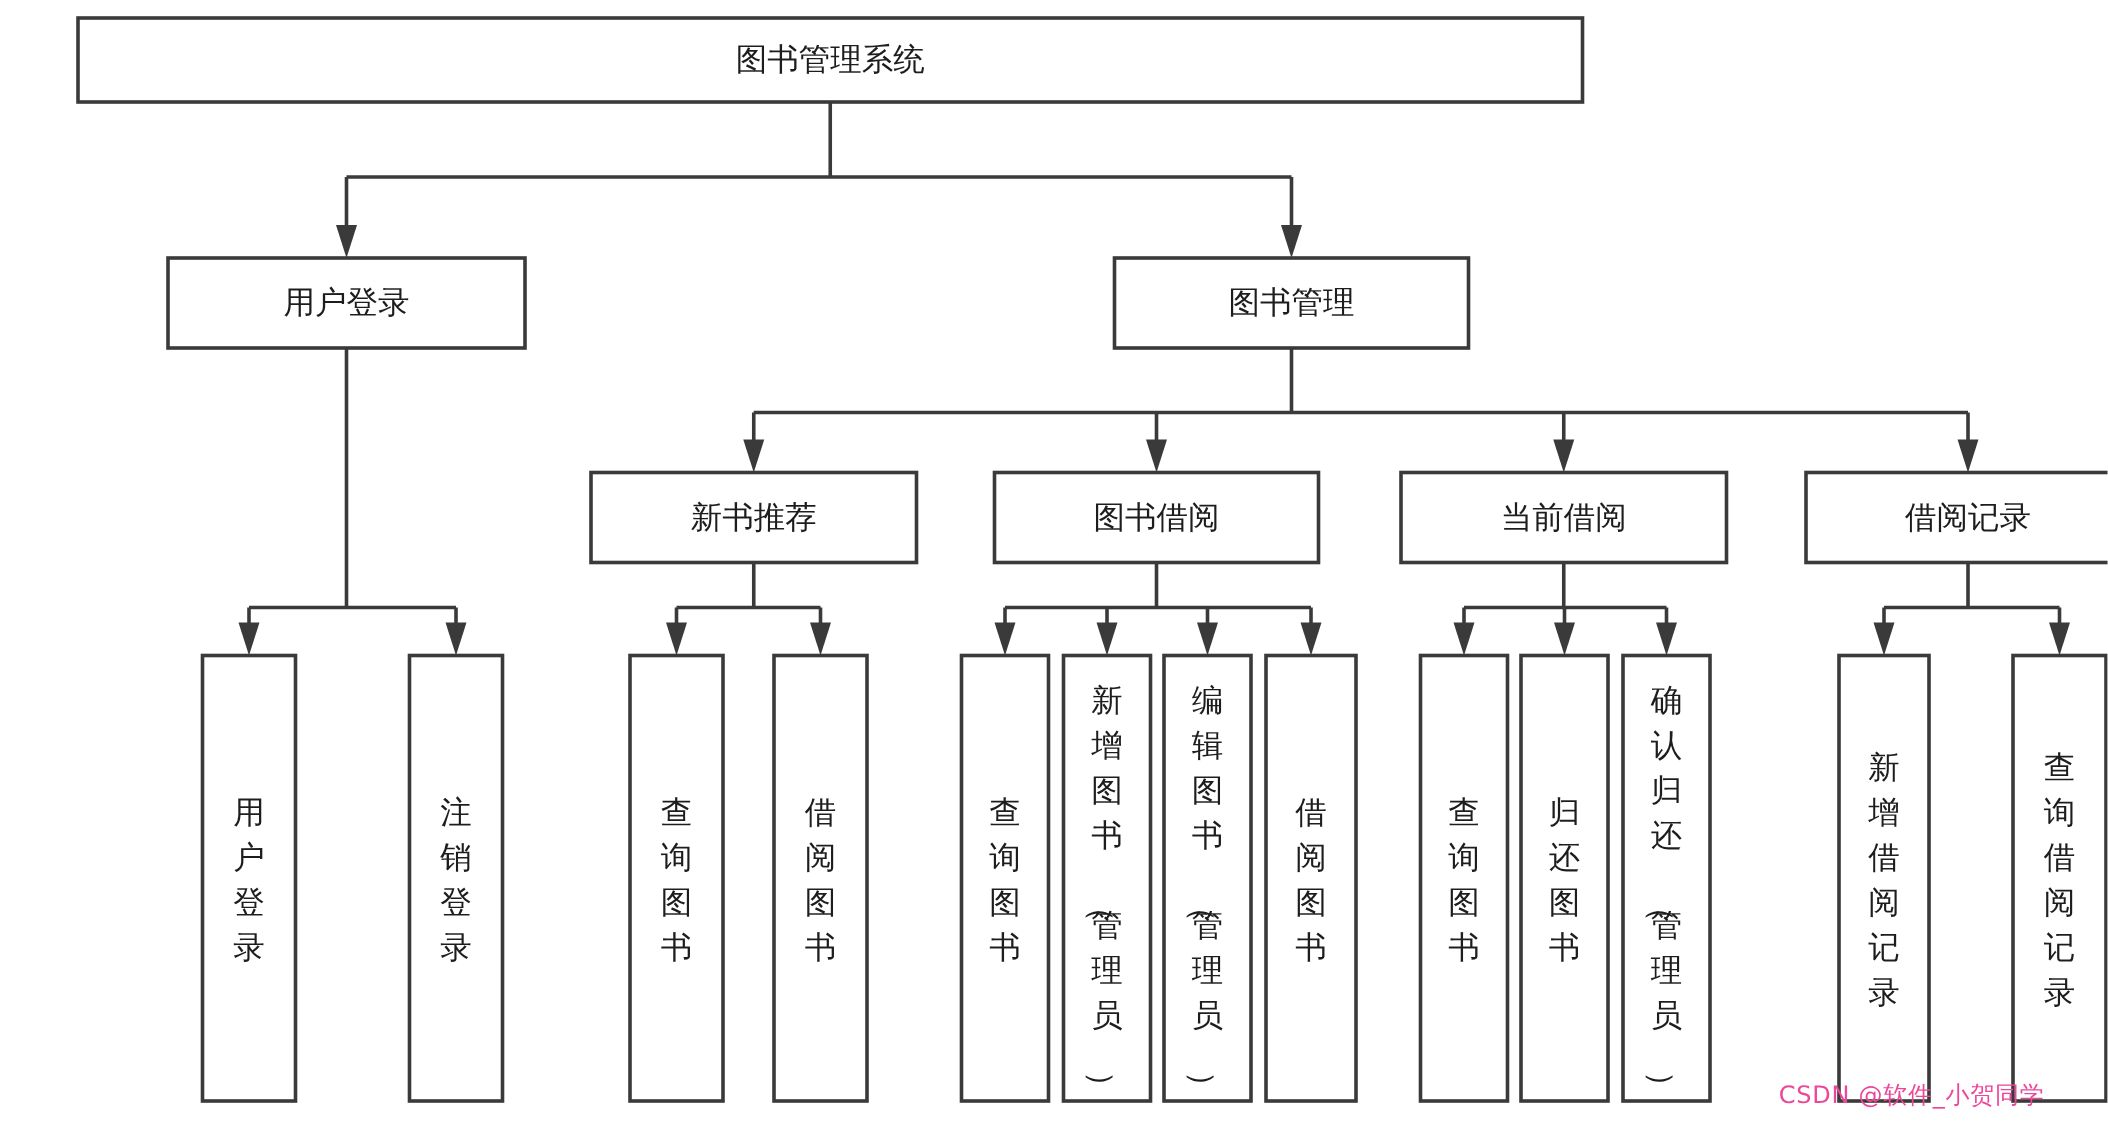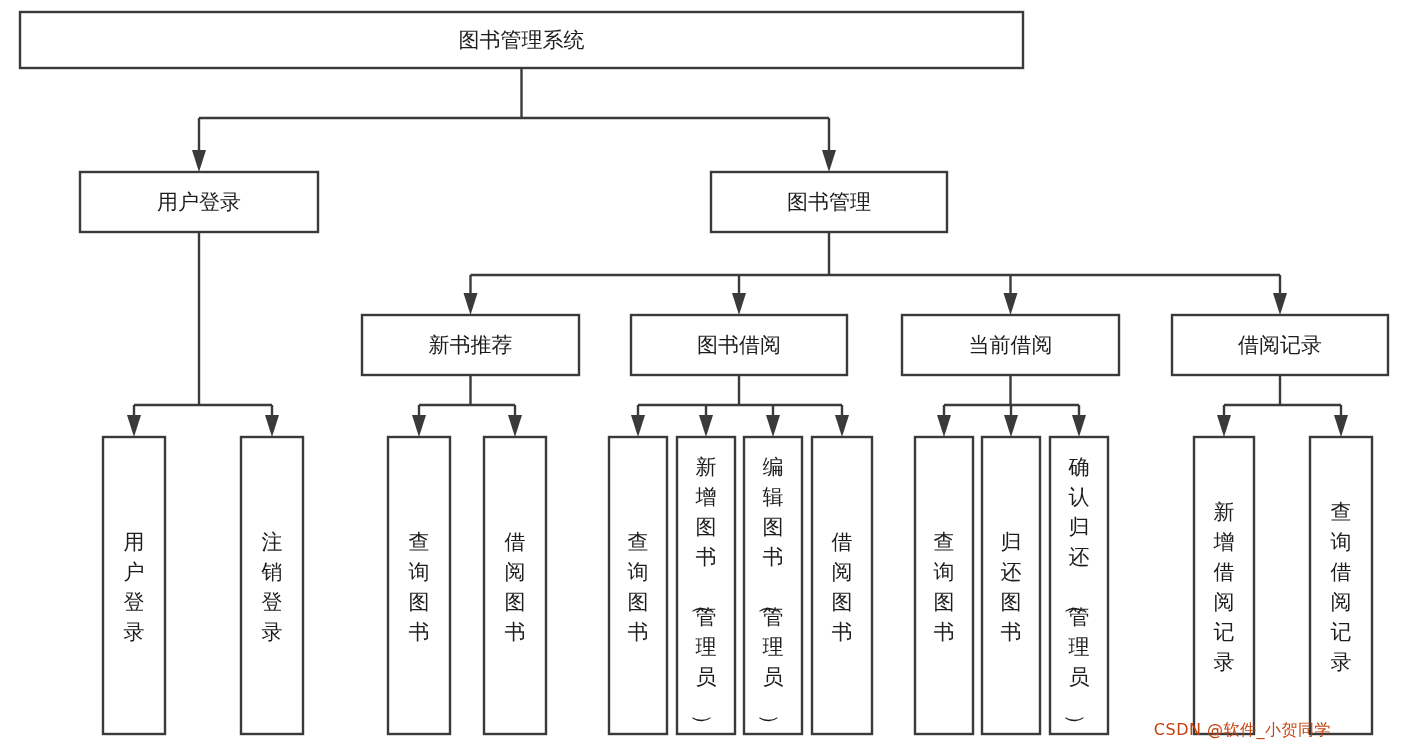--- a/index.html
+++ b/index.html
@@ -14,20 +14,21 @@
     position: relative;
     overflow: hidden;
     font-family: "DejaVu Sans", "Liberation Sans", sans-serif;
   }
   #diagram-root {
     position: absolute;
     left: 0;
     top: 0;
     width: 1345px;
     height: 747px;
+    padding-left: 32px;
   }
   svg.flow {
     display: block;
     width: 1405px;
     height: 747px;
   }
   .node-box {
     fill: #ffffff;
     stroke: #3a3a3a;
     stroke-width: 2.4;
@@ -54,21 +55,21 @@
     font-size: 21px;
     fill: #1d1d1d;
     text-anchor: middle;
   }
   .watermark {
     position: absolute;
     right: 14px;
     bottom: 6px;
     font-family: "DejaVu Sans", "Liberation Sans", sans-serif;
     font-size: 16px;
-    color: #c2410c;
+    color: #ec4899;
     letter-spacing: 0.5px;
     white-space: nowrap;
     user-select: none;
   }
 </style>
 </head>
 <body>
 
 <div id="diagram-root">
   <svg class="flow" id="flow-svg" viewBox="0 0 1405 747" xmlns="http://www.w3.org/2000/svg">

